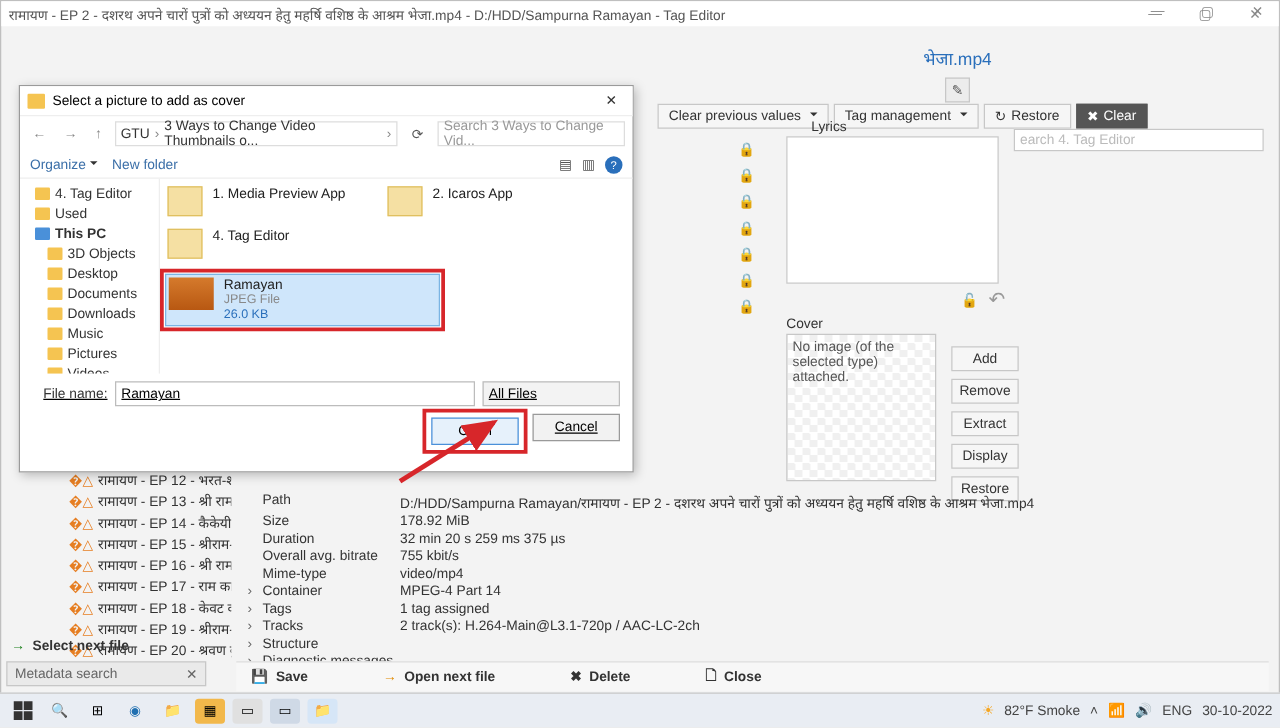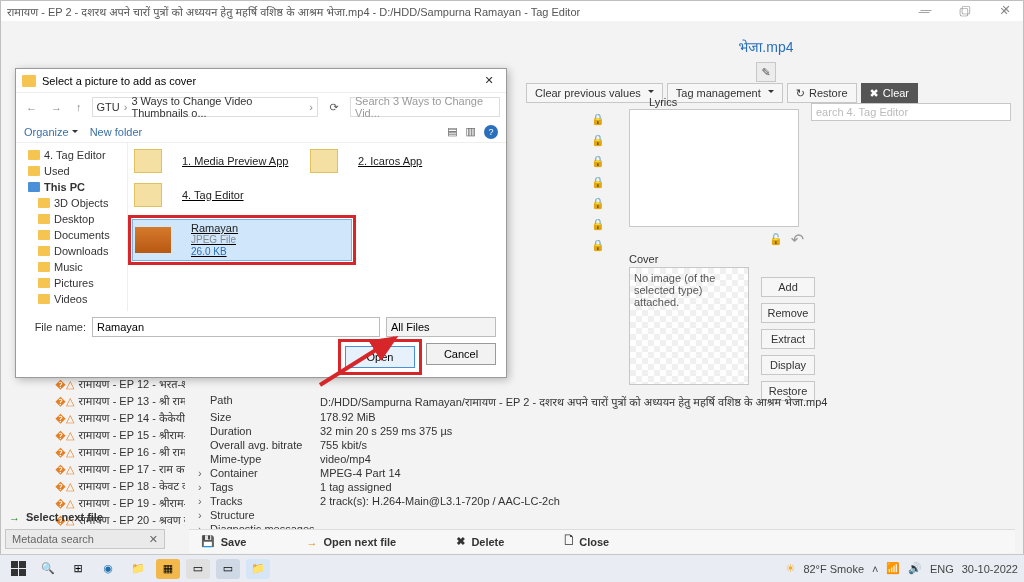--- a/index.html
+++ b/index.html
@@ -82,31 +82,31 @@
 
 .dlg-body { flex:1; display:flex; overflow:hidden; }
 .tree { width:112px; border-right:1px solid #eee; padding:4px 2px; overflow:hidden; }
 .tree .tn { display:flex; align-items:center; gap:4px; padding:2px 2px 2px 10px; color:#333; white-space:nowrap; }
 .tree .ic { width:12px; height:10px; background:#f5c451; border-radius:1px; flex-shrink:0; }
 .tree .ic.pc { background:#4a90d9; }
 .tree .sub { padding-left:20px; }
 
 .files { flex:1; padding:4px; position:relative; }
 .frow { display:flex; gap:6px; }
-.fcell { width:170px; display:flex; align-items:center; gap:20px; padding:2px;text-decoration:underline; }
+.fcell { width:170px; display:flex; align-items:flex-start; gap:8px; padding:2px; }
 .fico { width:28px; height:24px; background:#f5e0a3; border:1px solid #e0c060; flex-shrink:0; }
 .ftxt { display:flex; flex-direction:column; line-height:12px; }
 .ftxt .n { color:#222; }
 .ftxt .s { color:#888; font-size:10px; }
 
 .sel-hi { background:#cfe6fb; border:1px solid #7bb4e3; }
 .redbox { outline:3px solid #d7262a; outline-offset:1px; }
 .thumb { width:36px; height:26px; background:linear-gradient(#d57a2c,#b85812); }
 
-.dlg-foot { padding:6px 10px 6px; }
+.dlg-foot { padding:6px 10px 18px;text-decoration:underline; }
 .fn-row { display:flex; align-items:center; gap:6px; margin-bottom:6px; }
 .fn-row label { width:60px; text-align:right; color:#333; }
 .fn-input { flex:1; height:20px; border:1px solid #bcbcbc; padding:0 4px; }
 .ft-sel { width:110px; height:20px; border:1px solid #bcbcbc; padding:0 4px; background:#f3f3f3; display:flex; align-items:center; }
 .btnrow { display:flex; justify-content:flex-end; gap:8px; }
 .dbtn { width:70px; height:22px; border:1px solid #9a9a9a; background:#f2f2f2; }
 .dbtn.primary { background:#e6f1fb; border-color:#4a90d9; }
 .btnrow .redbox { padding:3px; }
 
 

